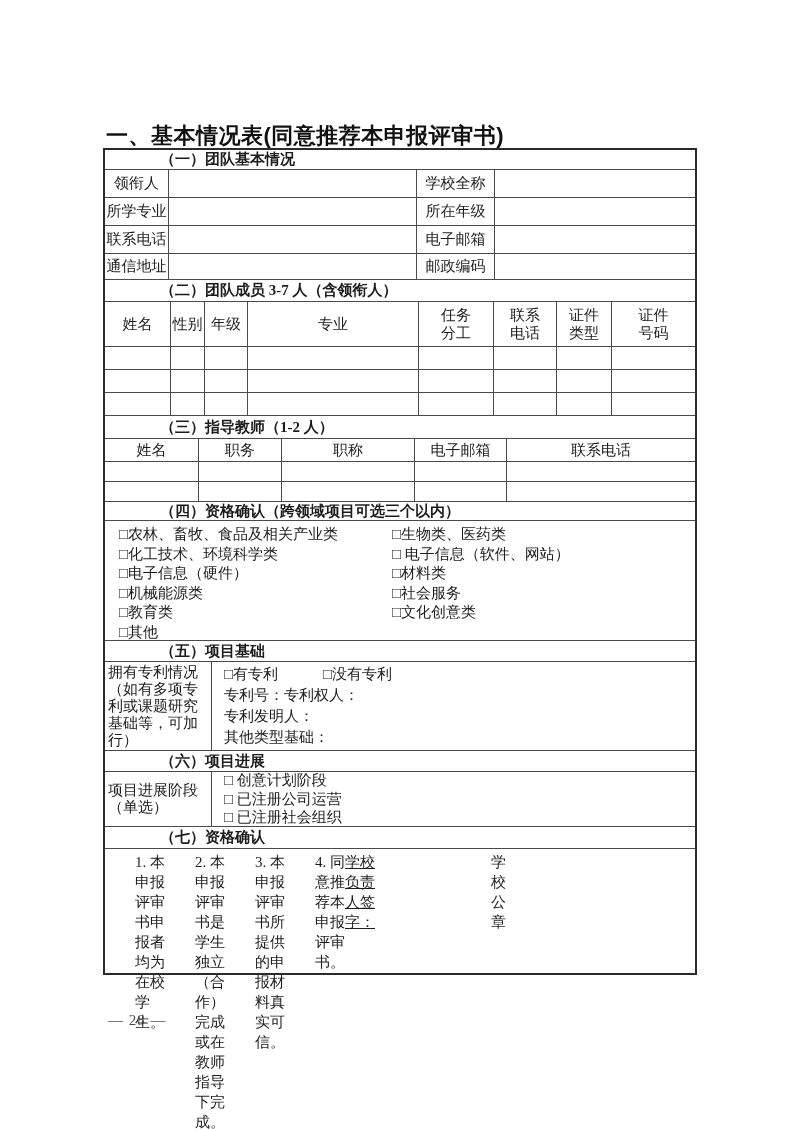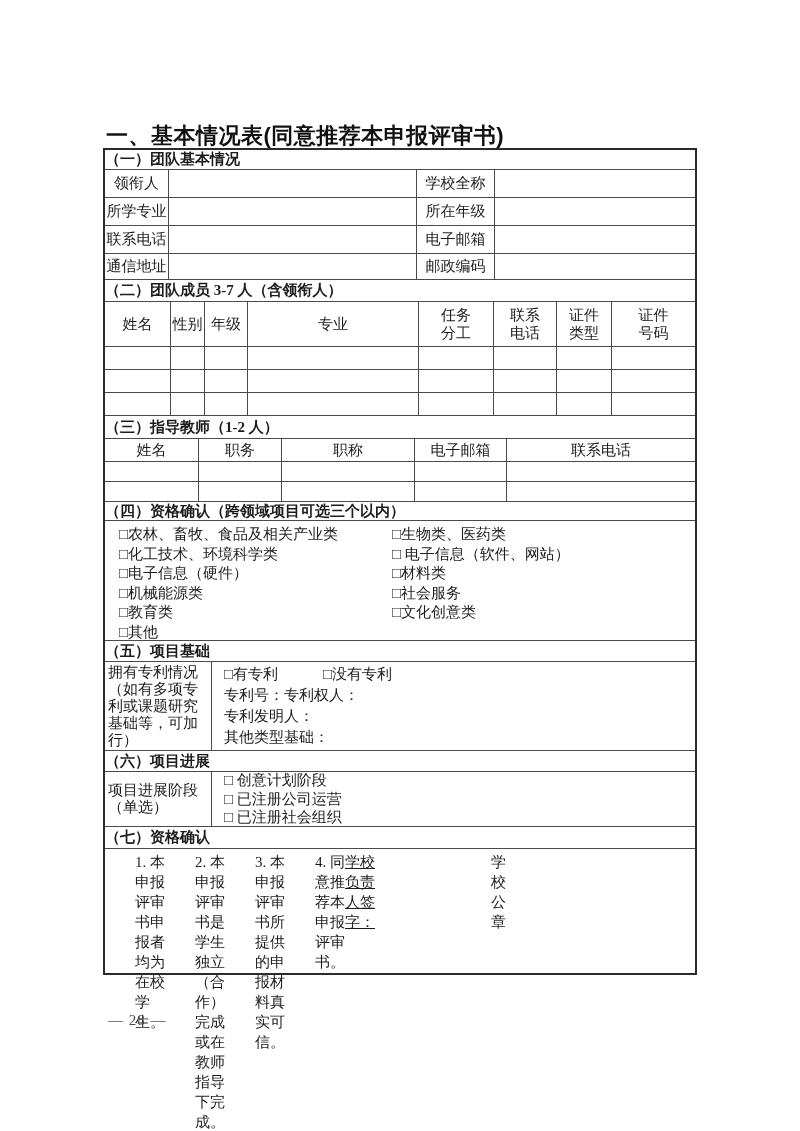--- a/index.html
+++ b/index.html
@@ -16,21 +16,21 @@
   .form-table {
     position:absolute; left:103px; top:148px; width:594px; height:827px;
     border:2px solid #2b2b2b; display:flex; flex-direction:column;
     font-size:15px;
   }
   .tr { display:flex; flex:0 0 auto; border-bottom:1px solid #4a4a4a; }
   .tr.last { border-bottom:none; }
   .td { border-right:1px solid #4a4a4a; display:flex; align-items:center; overflow:hidden; }
   .td.end { border-right:none; }
   .td.c { justify-content:center; text-align:center; }
-  .sec { font-weight:bold; display:flex; align-items:center; }
+  .sec { font-weight:bold; padding-left:7px; display:flex; align-items:center;margin-left:48px; }
 
   
   .h20{height:20px}.h28{height:28px}.h26{height:26px}.h22{height:22px}
   .h45{height:45px}.h23{height:23px}.h19{height:19px}.h21{height:21px}
   .h120{height:120px}.h89{height:89px}.h55{height:55px}.hfill{flex:1 1 auto}
 
   
   .w-l1{width:64px}.w-v1{width:248px}.w-l2{width:78px}
   
   .w2-0{width:66px}.w2-1{width:34px}.w2-2{width:43px}.w2-3{width:171px}

